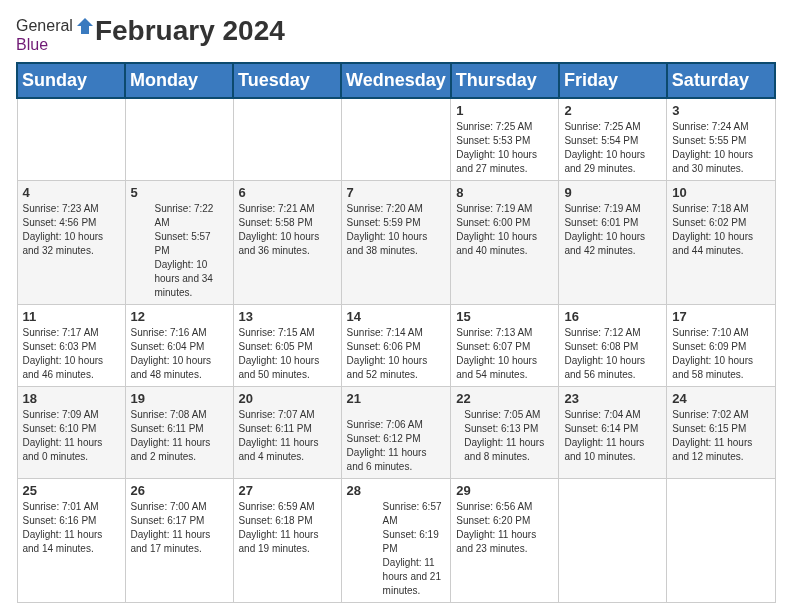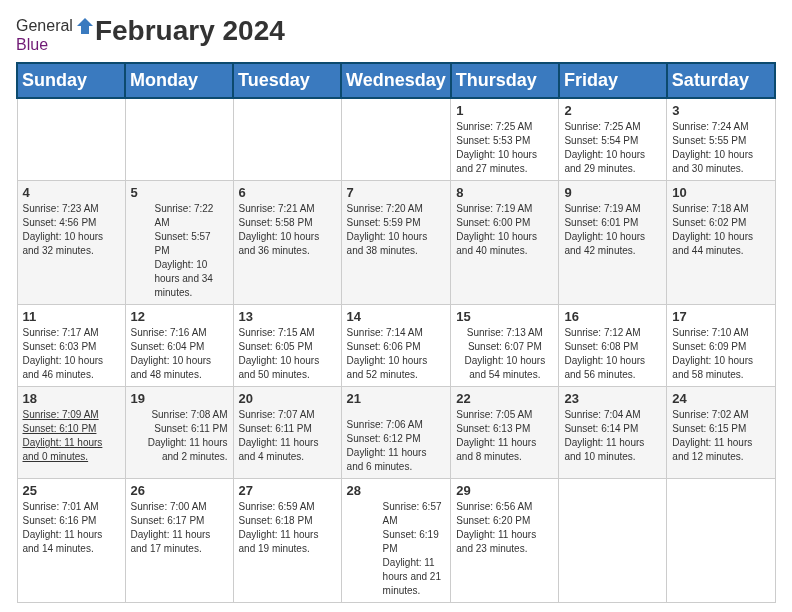--- a/index.html
+++ b/index.html
@@ -211,65 +211,65 @@
 Daylight: 10 hours and 50 minutes.</div>
           </td>
           <td>
             <div class="day-number">14</div>
             <div class="day-info" style="white-space: pre-line;">Sunrise: 7:14 AM
 Sunset: 6:06 PM
 Daylight: 10 hours and 52 minutes.</div>
           </td>
           <td>
             <div class="day-number">15</div>
-            <div class="day-info" style="white-space: pre-line; text-align: center;">Sunrise: 7:13 AM
+            <div class="day-info" style="white-space: pre-line;">Sunrise: 7:13 AM
 Sunset: 6:07 PM
 Daylight: 10 hours and 54 minutes.</div>
           </td>
           <td>
             <div class="day-number">16</div>
             <div class="day-info" style="white-space: pre-line;">Sunrise: 7:12 AM
 Sunset: 6:08 PM
 Daylight: 10 hours and 56 minutes.</div>
           </td>
           <td>
             <div class="day-number">17</div>
             <div class="day-info" style="white-space: pre-line;">Sunrise: 7:10 AM
 Sunset: 6:09 PM
 Daylight: 10 hours and 58 minutes.</div>
           </td>
         </tr>
         <tr>
           <td>
             <div class="day-number">18</div>
-            <div class="day-info" style="white-space: pre-line; text-decoration: underline;">Sunrise: 7:09 AM
+            <div class="day-info" style="white-space: pre-line;">Sunrise: 7:09 AM
 Sunset: 6:10 PM
 Daylight: 11 hours and 0 minutes.</div>
           </td>
           <td>
             <div class="day-number">19</div>
-            <div class="day-info" style="white-space: pre-line; text-align: right;">Sunrise: 7:08 AM
+            <div class="day-info" style="white-space: pre-line;">Sunrise: 7:08 AM
 Sunset: 6:11 PM
 Daylight: 11 hours and 2 minutes.</div>
           </td>
           <td>
             <div class="day-number">20</div>
             <div class="day-info" style="white-space: pre-line;">Sunrise: 7:07 AM
 Sunset: 6:11 PM
 Daylight: 11 hours and 4 minutes.</div>
           </td>
           <td>
             <div class="day-number">21</div>
             <div class="day-info" style="white-space: pre-line; margin-top: 12px;">Sunrise: 7:06 AM
 Sunset: 6:12 PM
 Daylight: 11 hours and 6 minutes.</div>
           </td>
           <td>
             <div class="day-number">22</div>
-            <div class="day-info" style="white-space: pre-line;">Sunrise: 7:05 AM
+            <div class="day-info" style="white-space: pre-line; margin-left: 8px;">Sunrise: 7:05 AM
 Sunset: 6:13 PM
 Daylight: 11 hours and 8 minutes.</div>
           </td>
           <td>
             <div class="day-number">23</div>
             <div class="day-info" style="white-space: pre-line;">Sunrise: 7:04 AM
 Sunset: 6:14 PM
 Daylight: 11 hours and 10 minutes.</div>
           </td>
           <td>

